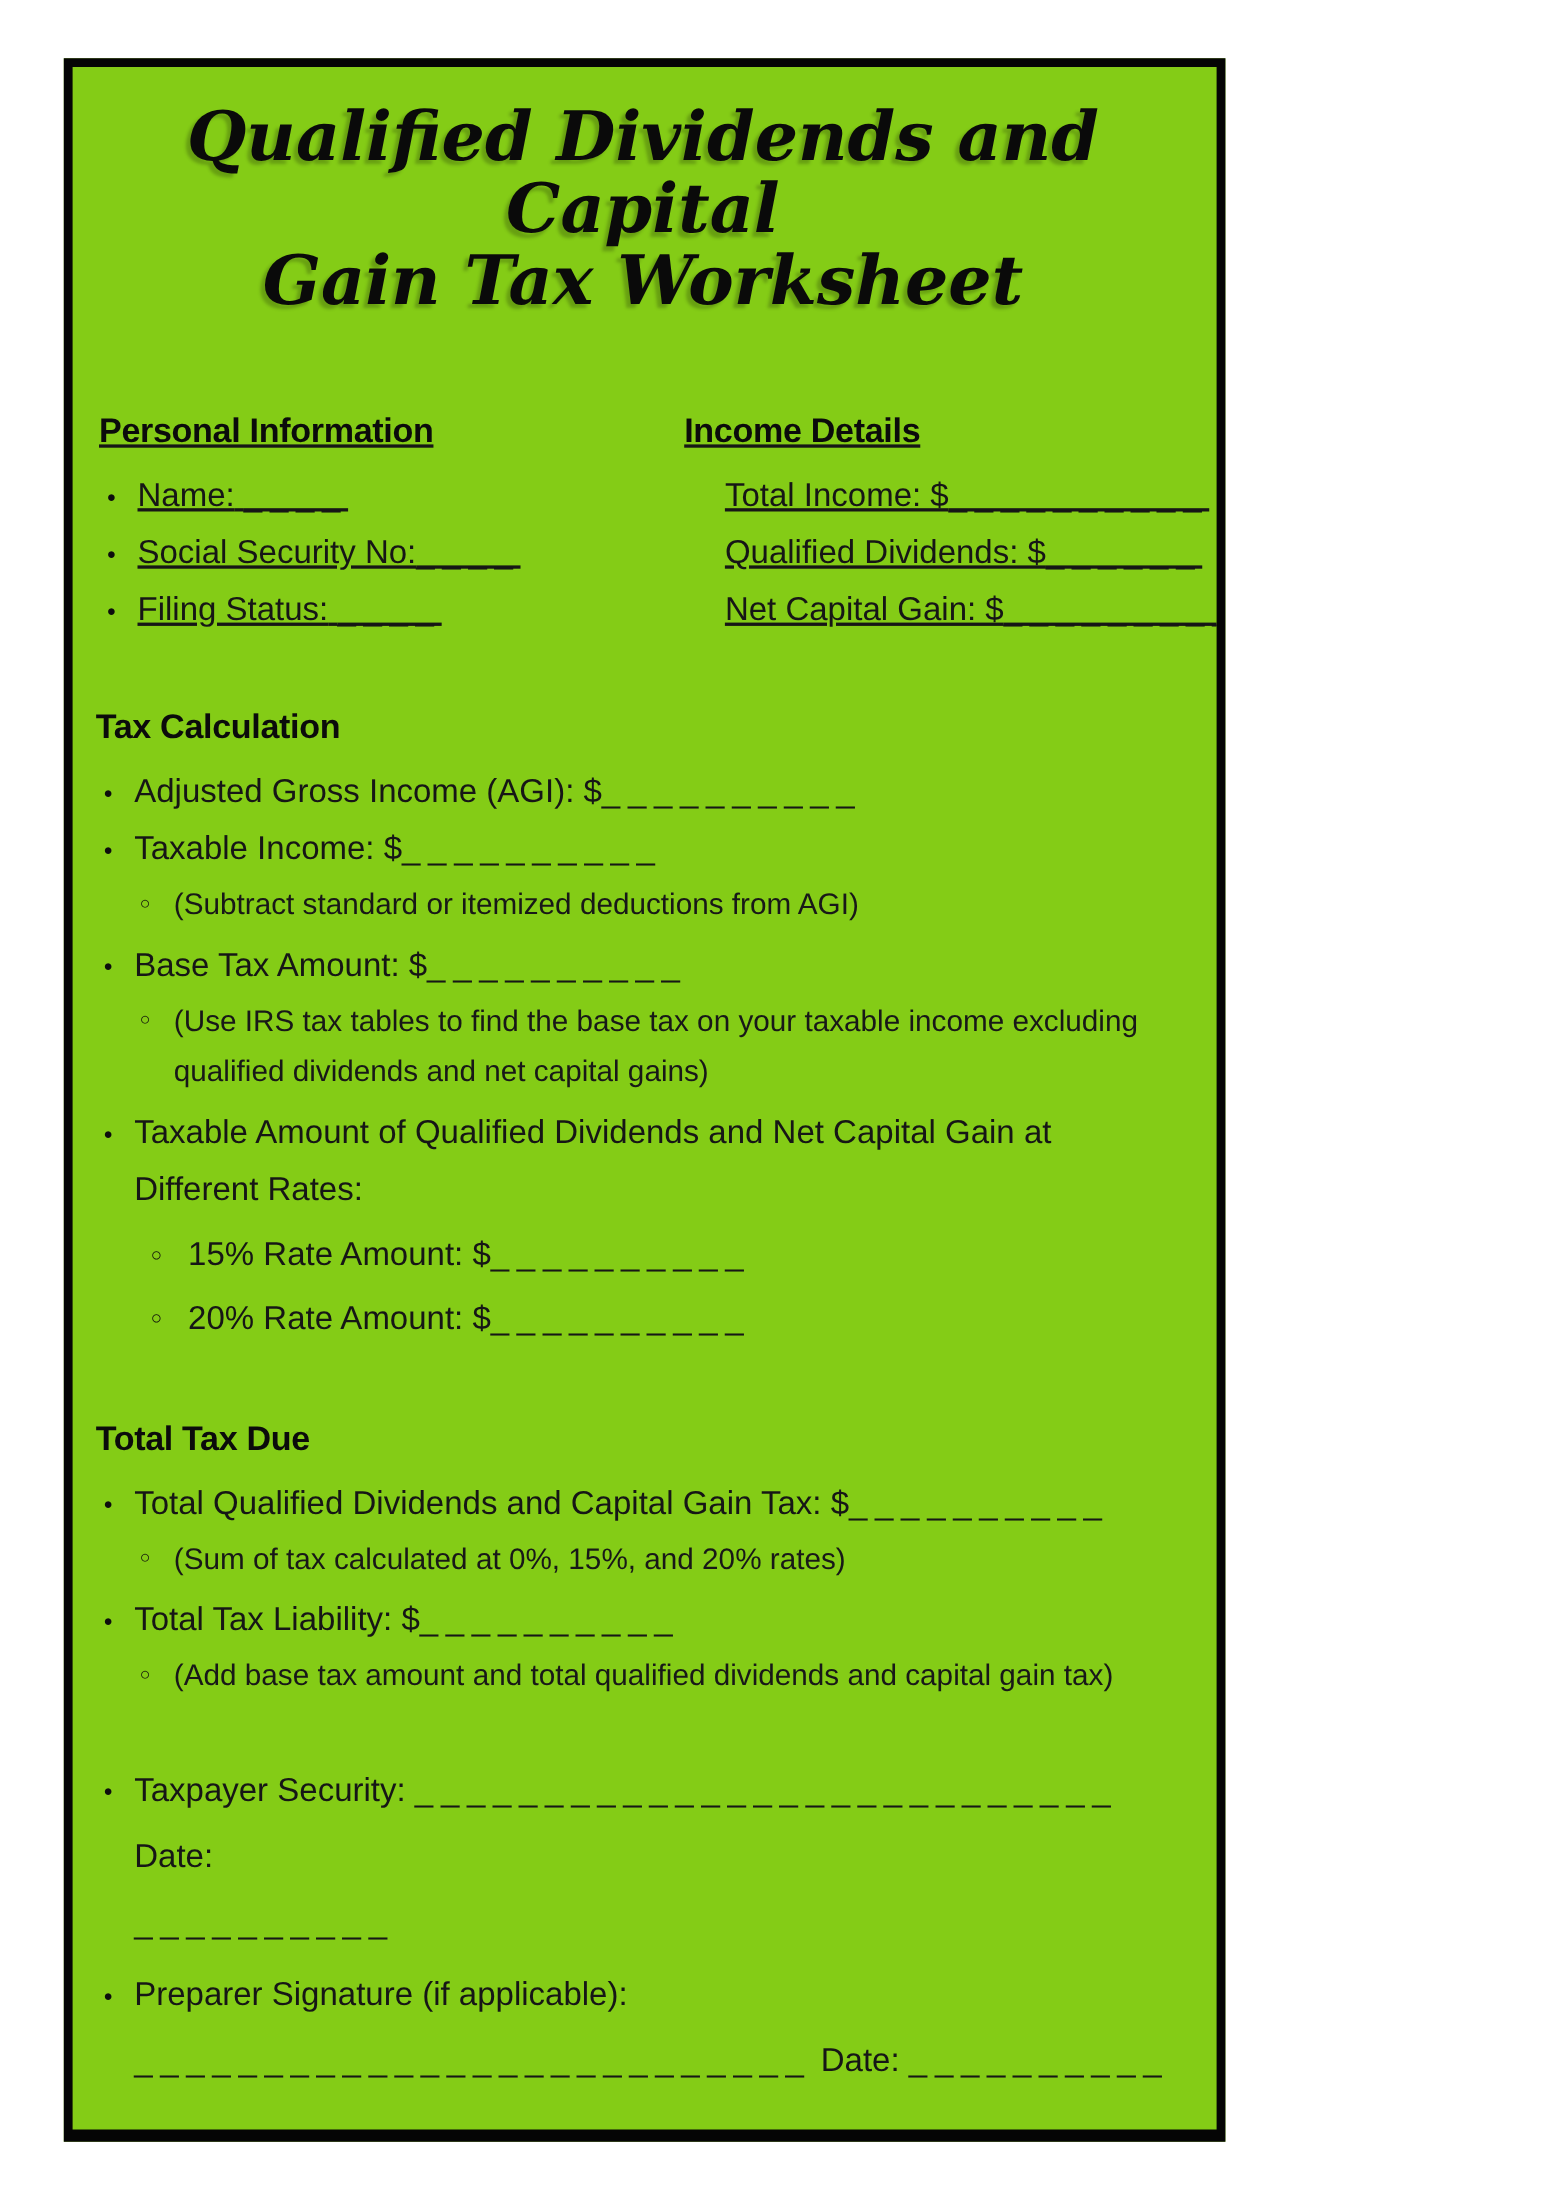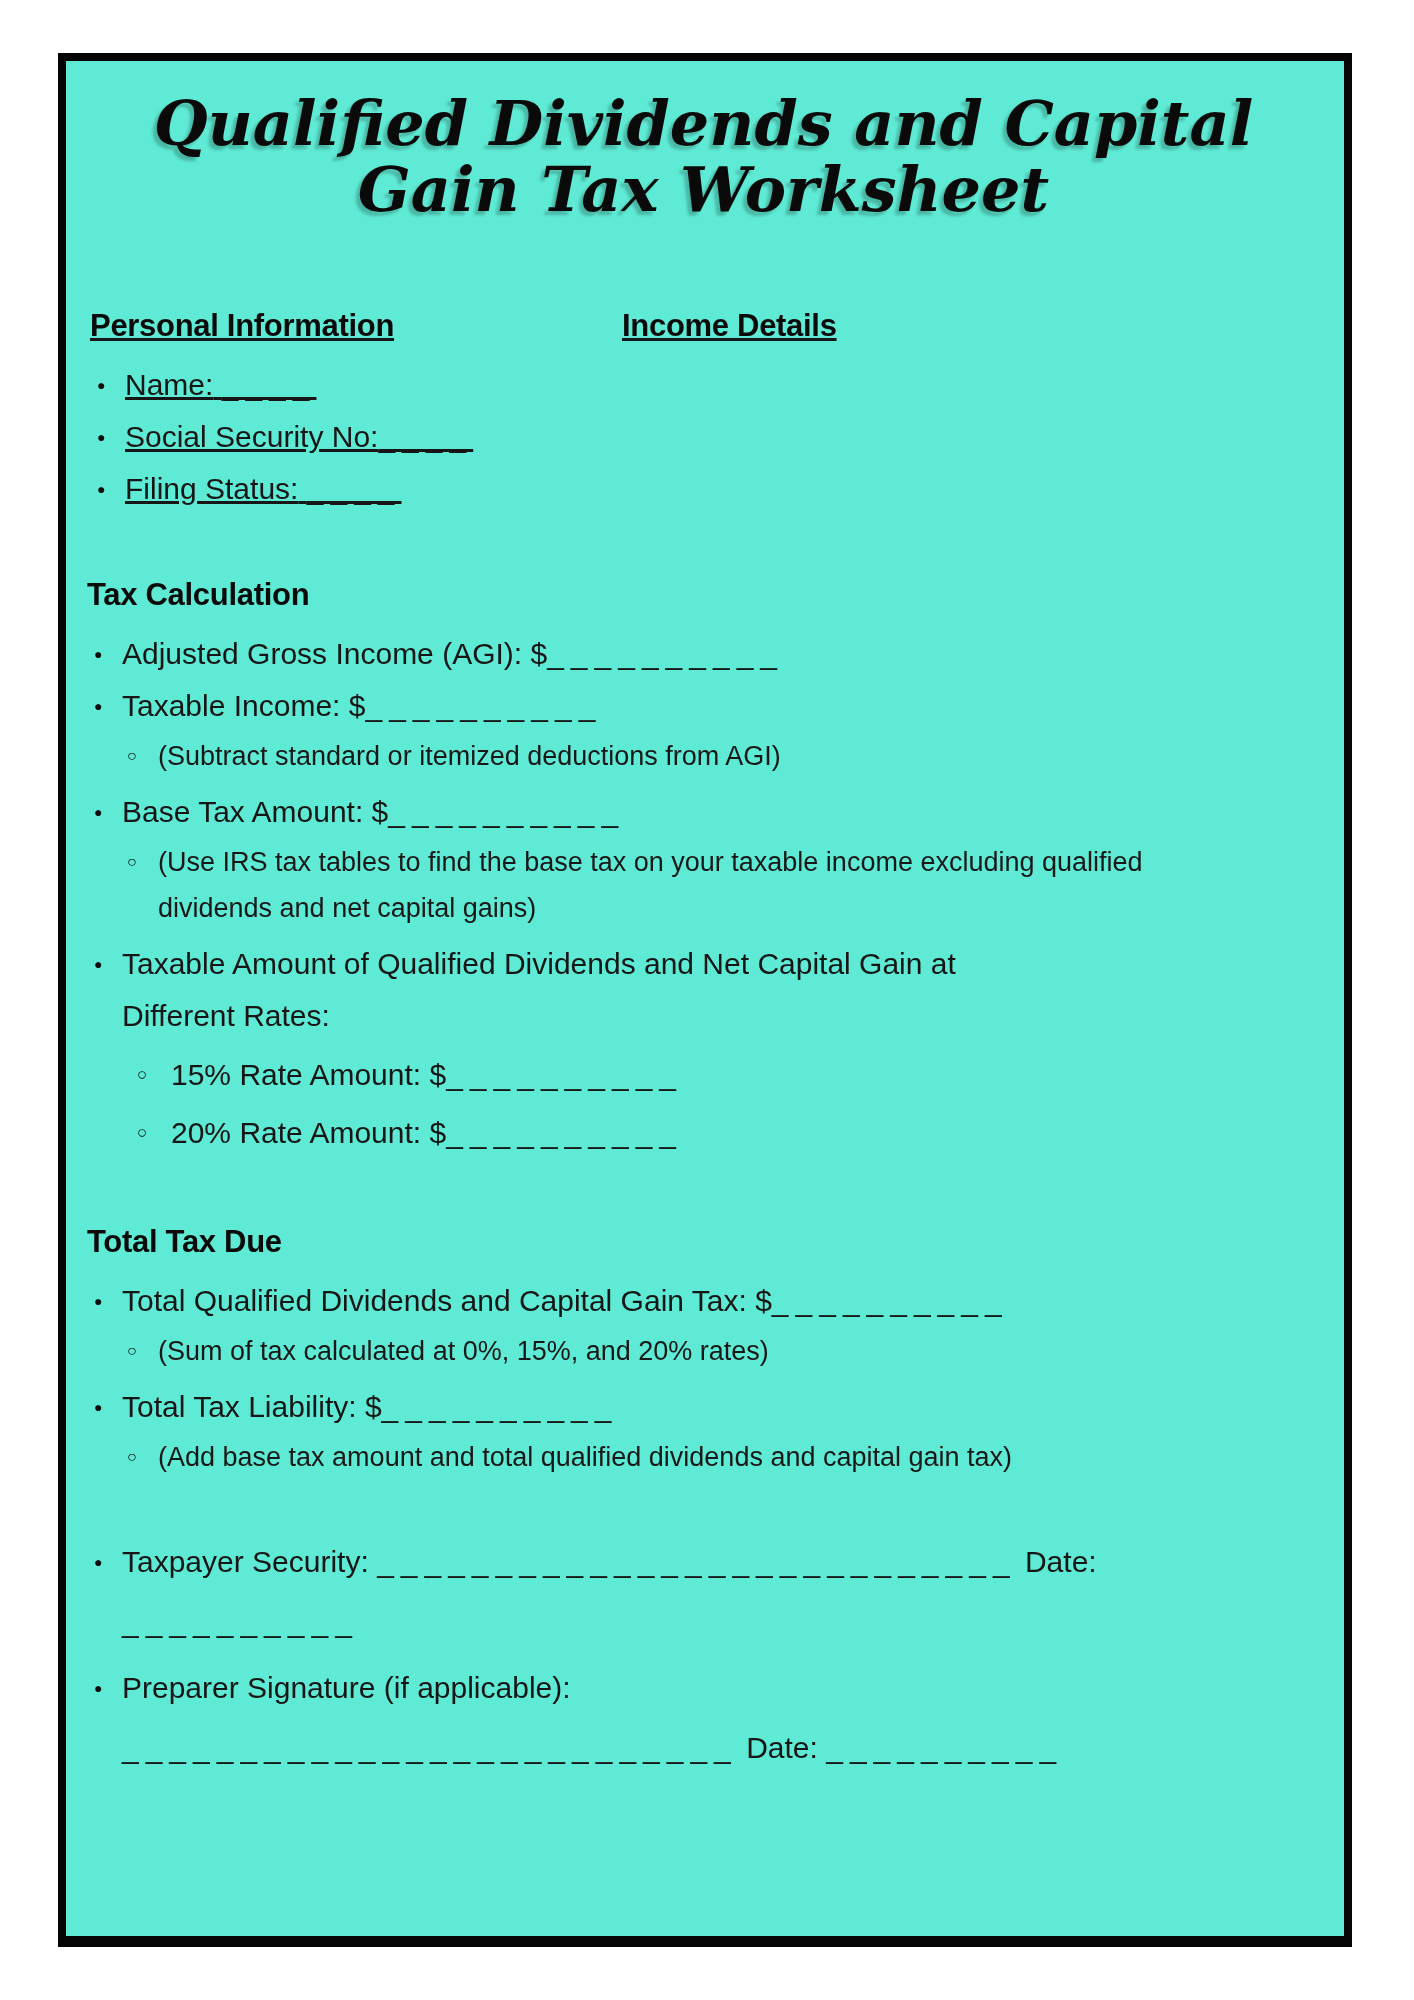--- a/index.html
+++ b/index.html
@@ -9,24 +9,24 @@
     width: 1414px;
     height: 2000px;
     font-family: "Liberation Sans", sans-serif;
     color: #161616;
     -webkit-font-smoothing: antialiased;
   }
   .sheet {
     position: absolute;
     left: 58px;
     top: 53px;
-    width: 1294px;
+    width: 1056px;
     height: 1894px;
     box-sizing: border-box;
-    background: #5eead4;
+    background: #84cc16;
     border: 8px solid #050505;
     border-bottom-width: 11px;
     padding: 20px 24px 0 21px;
     overflow: hidden;
   }
   
   h1.title {
     font-family: "DejaVu Serif", serif;
     font-style: italic;
     font-weight: 700;
@@ -158,20 +158,25 @@
         <li><span>Social Security No:</span><span class="blank">____</span></li>
         <li>
           <span>Filing Status:</span>
           <span class="blank">____</span>
         </li>
       </ul>
     </section>
 
     <section class="col-right">
       <h2 class="sec-h">Income Details</h2>
+      <div>
+        <div class="plain-item"><span>Total Income: $</span><span class="blank">__________</span></div>
+        <div class="plain-item"><span>Qualified Dividends: $</span><span class="blank">______</span></div>
+        <div class="plain-item"><span>Net Capital Gain: $</span><span class="blank">__________</span></div>
+      </div>
     </section>
 
   </div>
 
   <section class="block">
     <h2 class="sec-h">Tax Calculation</h2>
     <ul class="bullets">
 
       <li>
         <div class="line"><span>Adjusted Gross Income (AGI): $</span><span class="blank">__________</span></div>

